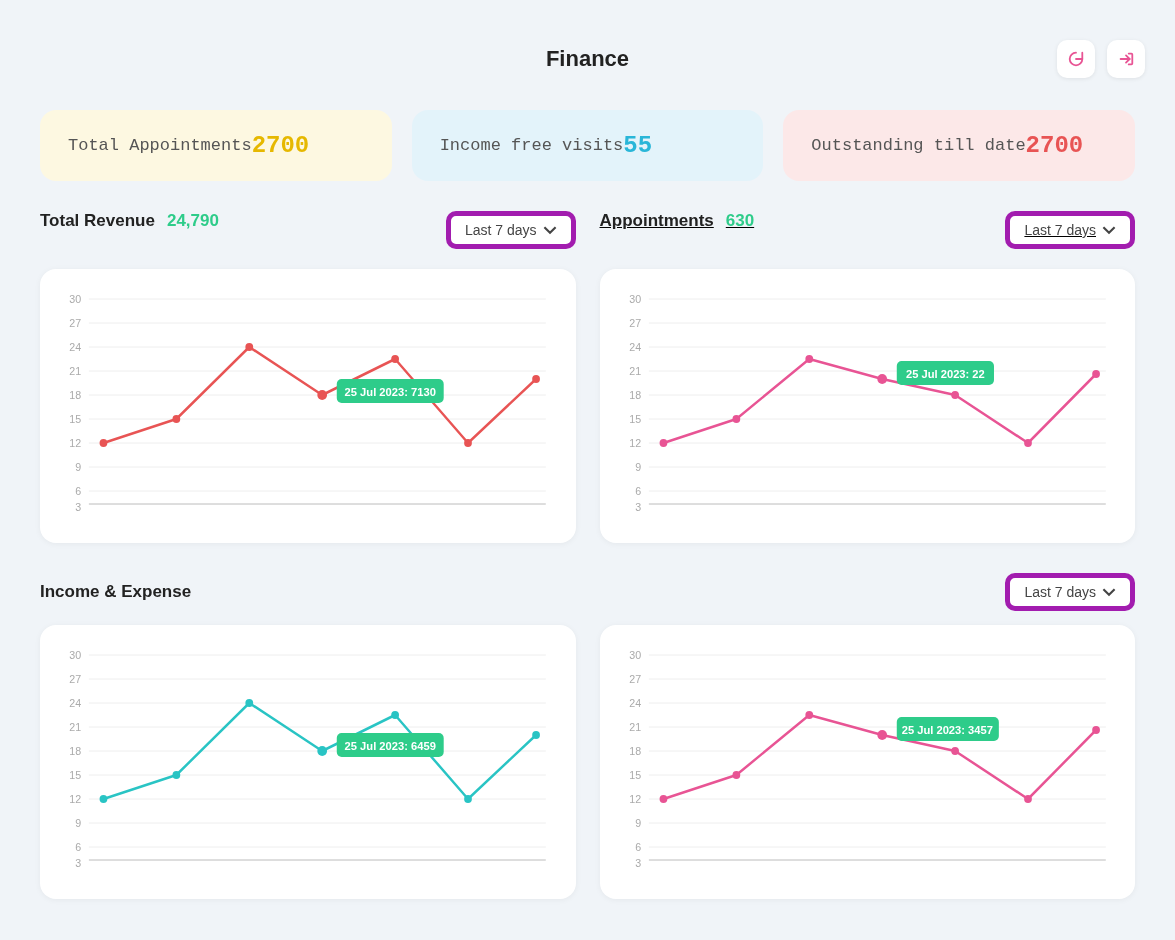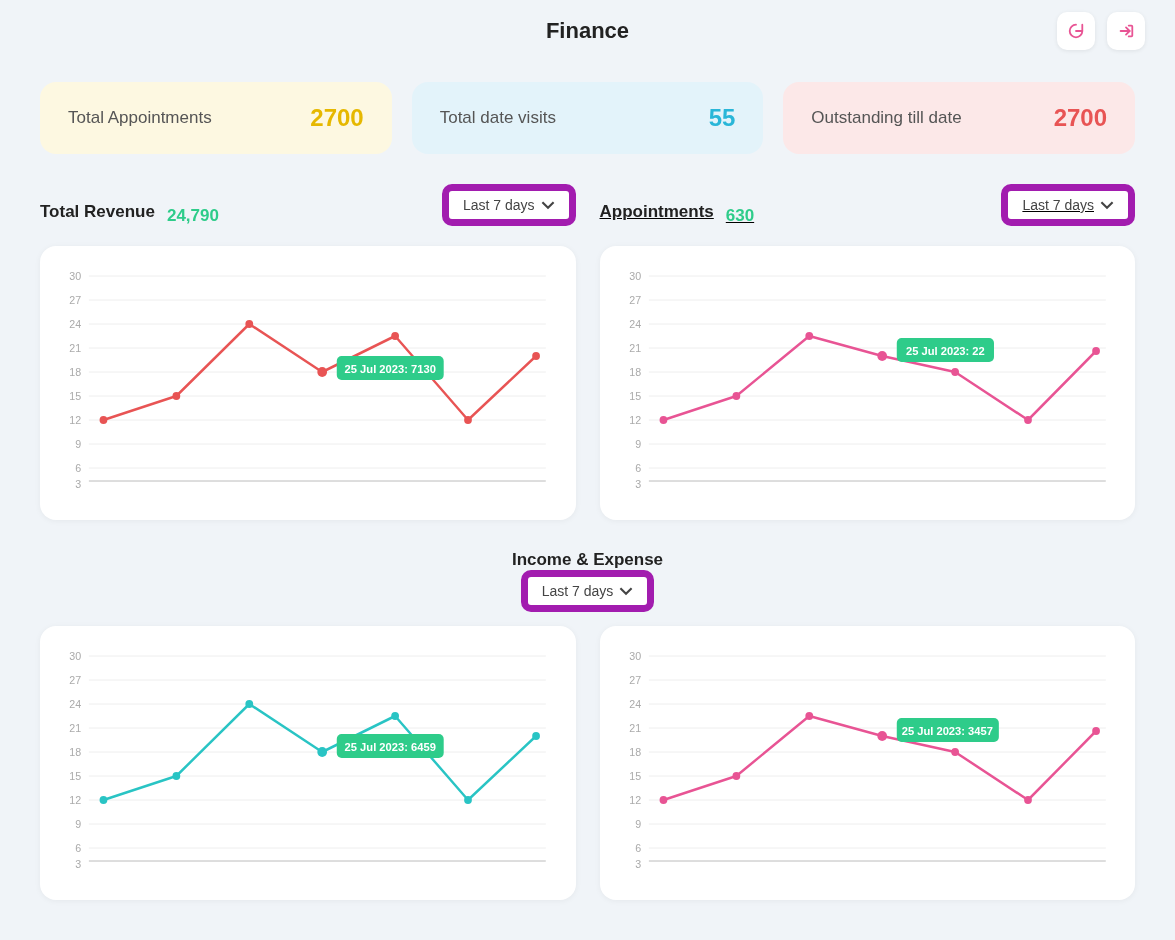--- a/index.html
+++ b/index.html
@@ -11,20 +11,21 @@
       overflow-x: hidden;
     }
     .header {
       background: #f0f4f8;
       display: flex;
       align-items: center;
       justify-content: center;
       padding: 18px 30px;
       position: relative;
       border-bottom: none;
+      margin-top: 28px;
     }
     .header-title {
       font-size: 22px;
       font-weight: 700;
       color: #222;
     }
     .header-icons {
       position: absolute;
       right: 30px;
       display: flex;
@@ -47,52 +48,53 @@
       display: flex;
       gap: 20px;
       margin-bottom: 30px;
     }
     .stat-card {
       flex: 1;
       border-radius: 16px;
       padding: 22px 28px;
       display: flex;
       align-items: center;
-      justify-content: space-between;
+      justify-content: flex-start;
       font-size: 17px;
       font-weight: 500;
+      font-family: Liberation Mono, monospace;
     }
     .stat-card.yellow { background: #fdf8e1; }
     .stat-card.blue { background: #e3f3fa; }
     .stat-card.pink { background: #fce8e8; }
     .stat-card .label { color: #555; }
     .stat-card .value { font-size: 24px; font-weight: 700; }
     .stat-card.yellow .value { color: #e6b800; }
     .stat-card.blue .value { color: #29b6d8; }
     .stat-card.pink .value { color: #e85454; }
 
     .chart-section-header {
       display: flex;
-      align-items: flex-end;
+      align-items: flex-start;
       justify-content: space-between;
       margin-bottom: 12px;
     }
     .section-title-group {
       display: flex; align-items: center; gap: 12px;
     }
     .section-label {
       font-size: 17px; font-weight: 700; color: #222;
     }
     .section-value {
-      font-size: 17px; font-weight: 700; color: #2ecc8a; margin-top: 8px;
+      font-size: 17px; font-weight: 700; color: #2ecc8a;
     }
     .dropdown-btn {
       display: flex; align-items: center; gap: 6px;
       background: #fff;
-      border: 7px solid #a21caf;
+      border: 5px solid #a21caf;
       border-radius: 10px;
       padding: 6px 14px;
       font-size: 14px;
       color: #444;
       cursor: pointer;
     }
     .dropdown-btn svg { width: 14px; height: 14px; }
 
     .charts-row {
       display: flex;
@@ -114,21 +116,20 @@
     }
 
     .ie-section {
       margin-top: 10px;
     }
     .ie-header {
       display: flex;
       align-items: center;
       justify-content: space-between;
       margin-bottom: 14px;
-      flex-direction: column;
     }
     .ie-title { font-size: 17px; font-weight: 700; color: #222; }
     .ie-charts-row {
       display: flex;
       gap: 24px;
     }
     .ie-chart-card {
       flex: 1;
       background: #fff;
       border-radius: 16px;
@@ -173,21 +174,21 @@
 </div>
 
 <div class="main-content">
 
   <div class="stat-cards">
     <div class="stat-card yellow">
       <span class="label">Total Appointments</span>
       <span class="value">2700</span>
     </div>
     <div class="stat-card blue">
-      <span class="label">Total date visits</span>
+      <span class="label">Income free visits</span>
       <span class="value">55</span>
     </div>
     <div class="stat-card pink">
       <span class="label">Outstanding till date</span>
       <span class="value">2700</span>
     </div>
   </div>
 
   <div style="display:flex; gap:24px; margin-bottom:8px;">
     <div style="flex:1;">

